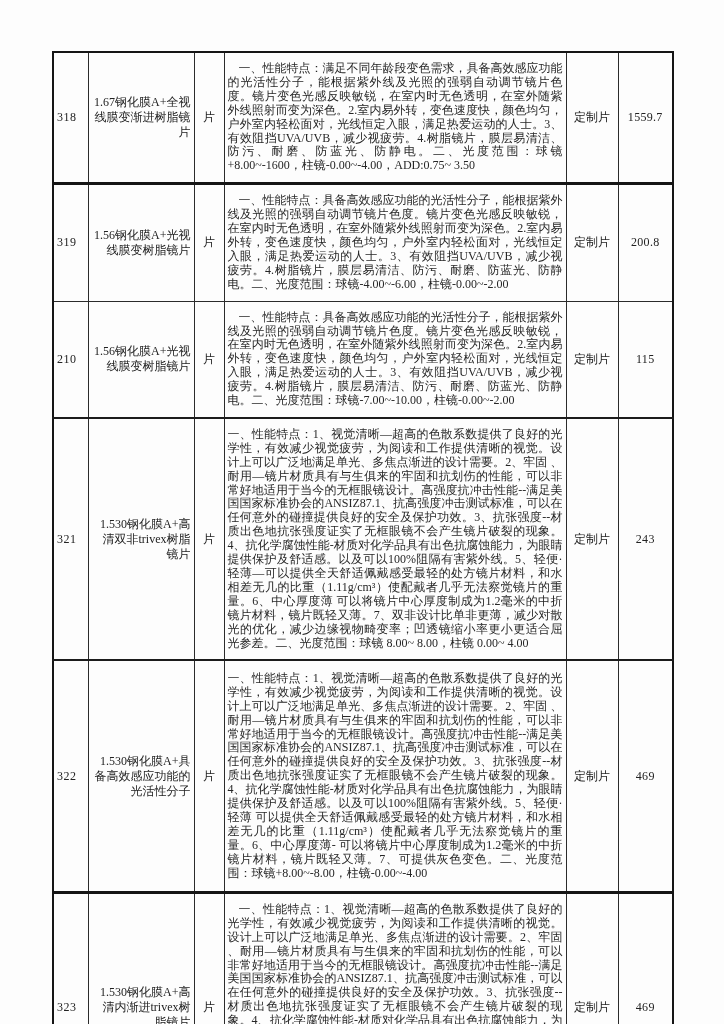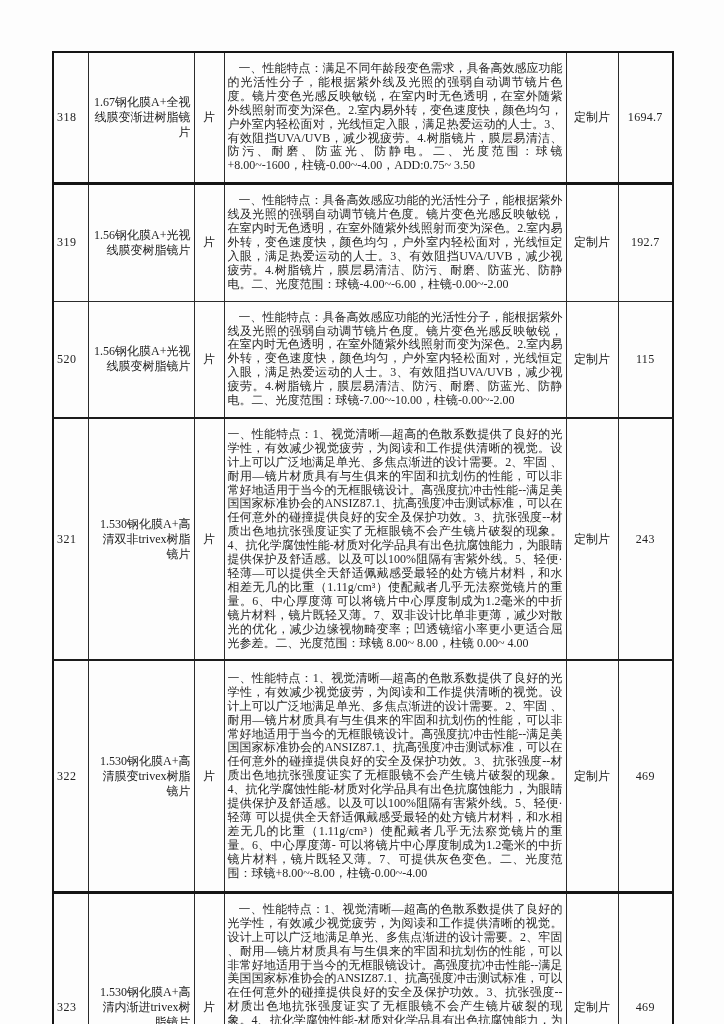--- a/index.html
+++ b/index.html
@@ -89,55 +89,55 @@
     </colgroup>
     <tbody>
       <tr class="r318 indent">
         <td class="c-no">318</td>
         <td class="c-name">1.67钢化膜A+全视线膜变渐进树脂镜片</td>
         <td class="c-unit">片</td>
         <td class="c-desc">
             <span class="para">一、性能特点：满足不同年龄段变色需求，具备高效感应功能的光活性分子，能根据紫外线及光照的强弱自动调节镜片色度。镜片变色光感反映敏锐，在室内时无色透明，在室外随紫外线照射而变为深色。2.室内易外转，变色速度快，颜色均匀，户外室内轻松面对，光线恒定入眼，满足热爱运动的人士。3、有效阻挡UVA/UVB，减少视疲劳。4.树脂镜片，膜层易清洁、防污、耐磨、防蓝光、防静电。二、光度范围：球镜+8.00~-1600，柱镜-0.00~-4.00，ADD:0.75~ 3.50</span>
           </td>
         <td class="c-type">定制片</td>
-        <td class="c-price">1694.7</td>
+        <td class="c-price">1559.7</td>
       </tr>
       <tr class="r319 indent bt3">
         <td class="c-no">319</td>
         <td class="c-name">1.56钢化膜A+光视线膜变树脂镜片</td>
         <td class="c-unit">片</td>
         <td class="c-desc">
             <span class="para">一、性能特点：具备高效感应功能的光活性分子，能根据紫外线及光照的强弱自动调节镜片色度。镜片变色光感反映敏锐，在室内时无色透明，在室外随紫外线照射而变为深色。2.室内易外转，变色速度快，颜色均匀，户外室内轻松面对，光线恒定入眼，满足热爱运动的人士。3、有效阻挡UVA/UVB，减少视疲劳。4.树脂镜片，膜层易清洁、防污、耐磨、防蓝光、防静电。二、光度范围：球镜-4.00~-6.00，柱镜-0.00~-2.00</span>
           </td>
         <td class="c-type">定制片</td>
-        <td class="c-price">192.7</td>
+        <td class="c-price">200.8</td>
       </tr>
       <tr class="r320 indent">
-        <td class="c-no">520</td>
+        <td class="c-no">210</td>
         <td class="c-name">1.56钢化膜A+光视线膜变树脂镜片</td>
         <td class="c-unit">片</td>
         <td class="c-desc">
             <span class="para">一、性能特点：具备高效感应功能的光活性分子，能根据紫外线及光照的强弱自动调节镜片色度。镜片变色光感反映敏锐，在室内时无色透明，在室外随紫外线照射而变为深色。2.室内易外转，变色速度快，颜色均匀，户外室内轻松面对，光线恒定入眼，满足热爱运动的人士。3、有效阻挡UVA/UVB，减少视疲劳。4.树脂镜片，膜层易清洁、防污、耐磨、防蓝光、防静电。二、光度范围：球镜-7.00~-10.00，柱镜-0.00~-2.00</span>
           </td>
         <td class="c-type">定制片</td>
         <td class="c-price">115</td>
       </tr>
       <tr class="r321 bt2">
         <td class="c-no">321</td>
         <td class="c-name">1.530钢化膜A+高清双非trivex树脂镜片</td>
         <td class="c-unit">片</td>
         <td class="c-desc">
             <span class="para">一、性能特点：1、视觉清晰—超高的色散系数提供了良好的光学性，有效减少视觉疲劳，为阅读和工作提供清晰的视觉。设计上可以广泛地满足单光、多焦点渐进的设计需要。2、牢固 、耐用—镜片材质具有与生俱来的牢固和抗划伤的性能，可以非常好地适用于当今的无框眼镜设计。高强度抗冲击性能--满足美国国家标准协会的ANSIZ87.1、抗高强度冲击测试标准，可以在任何意外的碰撞提供良好的安全及保护功效。3、抗张强度--材质出色地抗张强度证实了无框眼镜不会产生镜片破裂的现象。4、抗化学腐蚀性能-材质对化学品具有出色抗腐蚀能力，为眼睛提供保护及舒适感。以及可以100%阻隔有害紫外线。5、轻便·轻薄—可以提供全天舒适佩戴感受最轻的处方镜片材料，和水相差无几的比重（1.11g/cm³）使配戴者几乎无法察觉镜片的重量。6、中心厚度薄 可以将镜片中心厚度制成为1.2毫米的中折镜片材料，镜片既轻又薄。7、双非设计比单非更薄，减少对散光的优化，减少边缘视物畸变率；凹透镜缩小率更小更适合屈光参差。二、光度范围：球镜 8.00~ 8.00，柱镜 0.00~ 4.00</span>
           </td>
         <td class="c-type">定制片</td>
         <td class="c-price">243</td>
       </tr>
       <tr class="r322 bt2">
         <td class="c-no">322</td>
-        <td class="c-name">1.530钢化膜A+高清膜变trivex树脂镜片</td>
+        <td class="c-name">1.530钢化膜A+具备高效感应功能的光活性分子</td>
         <td class="c-unit">片</td>
         <td class="c-desc">
             <span class="para">一、性能特点：1、视觉清晰—超高的色散系数提供了良好的光学性，有效减少视觉疲劳，为阅读和工作提供清晰的视觉。设计上可以广泛地满足单光、多焦点渐进的设计需要。2、牢固 、耐用—镜片材质具有与生俱来的牢固和抗划伤的性能，可以非常好地适用于当今的无框眼镜设计。高强度抗冲击性能--满足美国国家标准协会的ANSIZ87.1、抗高强度冲击测试标准，可以在任何意外的碰撞提供良好的安全及保护功效。3、抗张强度--材质出色地抗张强度证实了无框眼镜不会产生镜片破裂的现象。4、抗化学腐蚀性能-材质对化学品具有出色抗腐蚀能力，为眼睛提供保护及舒适感。以及可以100%阻隔有害紫外线。5、轻便·轻薄 可以提供全天舒适佩戴感受最轻的处方镜片材料，和水相差无几的比重（1.11g/cm³）使配戴者几乎无法察觉镜片的重量。6、中心厚度薄- 可以将镜片中心厚度制成为1.2毫米的中折镜片材料，镜片既轻又薄。7、可提供灰色变色。二、光度范围：球镜+8.00~-8.00，柱镜-0.00~-4.00</span>
           </td>
         <td class="c-type">定制片</td>
         <td class="c-price">469</td>
       </tr>
       <tr class="r323 indent bt3">
         <td class="c-no">323</td>
         <td class="c-name">1.530钢化膜A+高清内渐进trivex树脂镜片</td>

